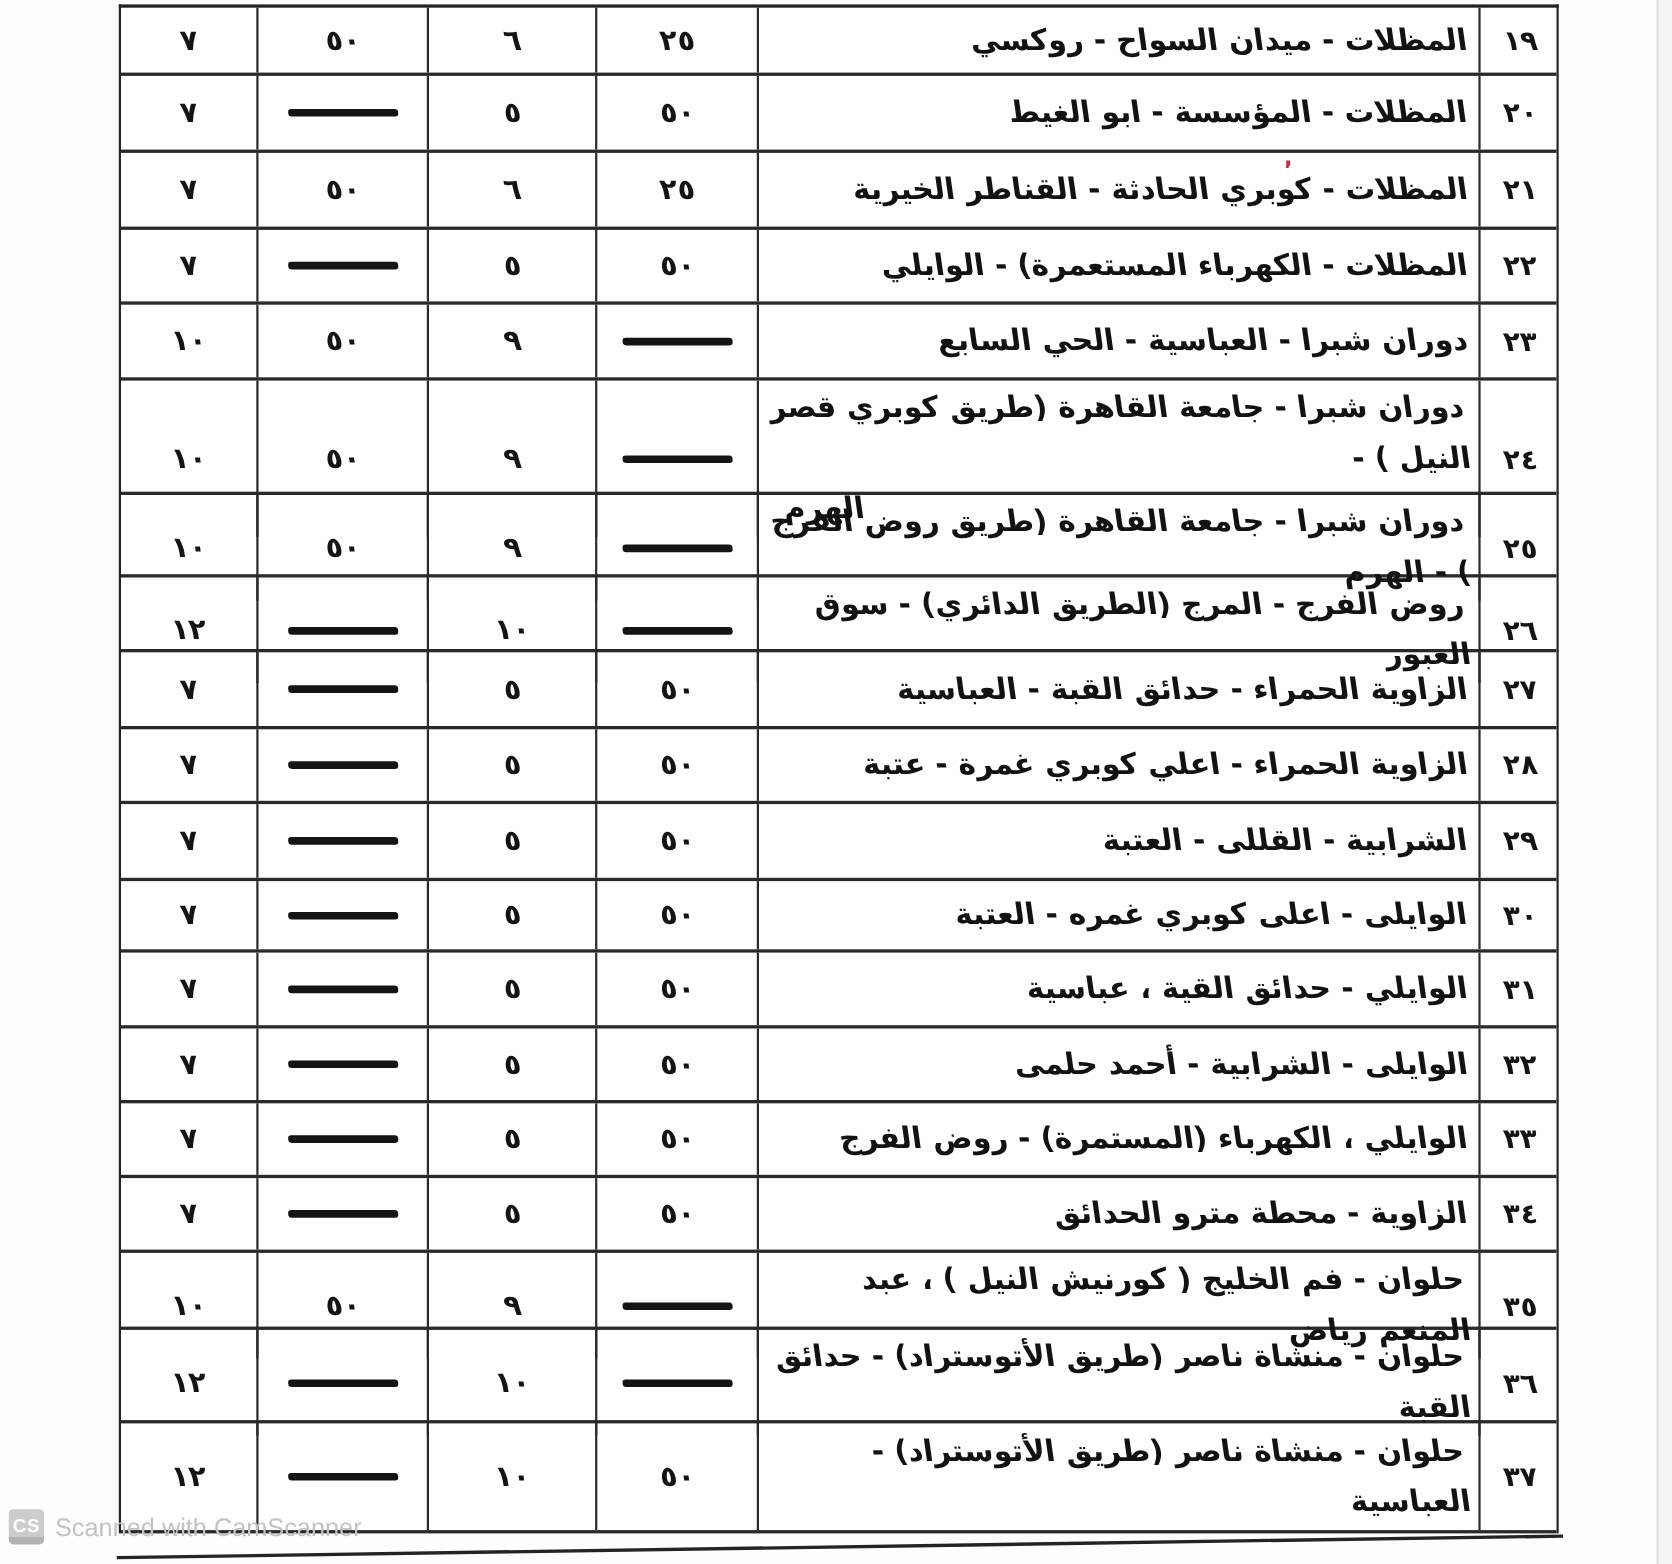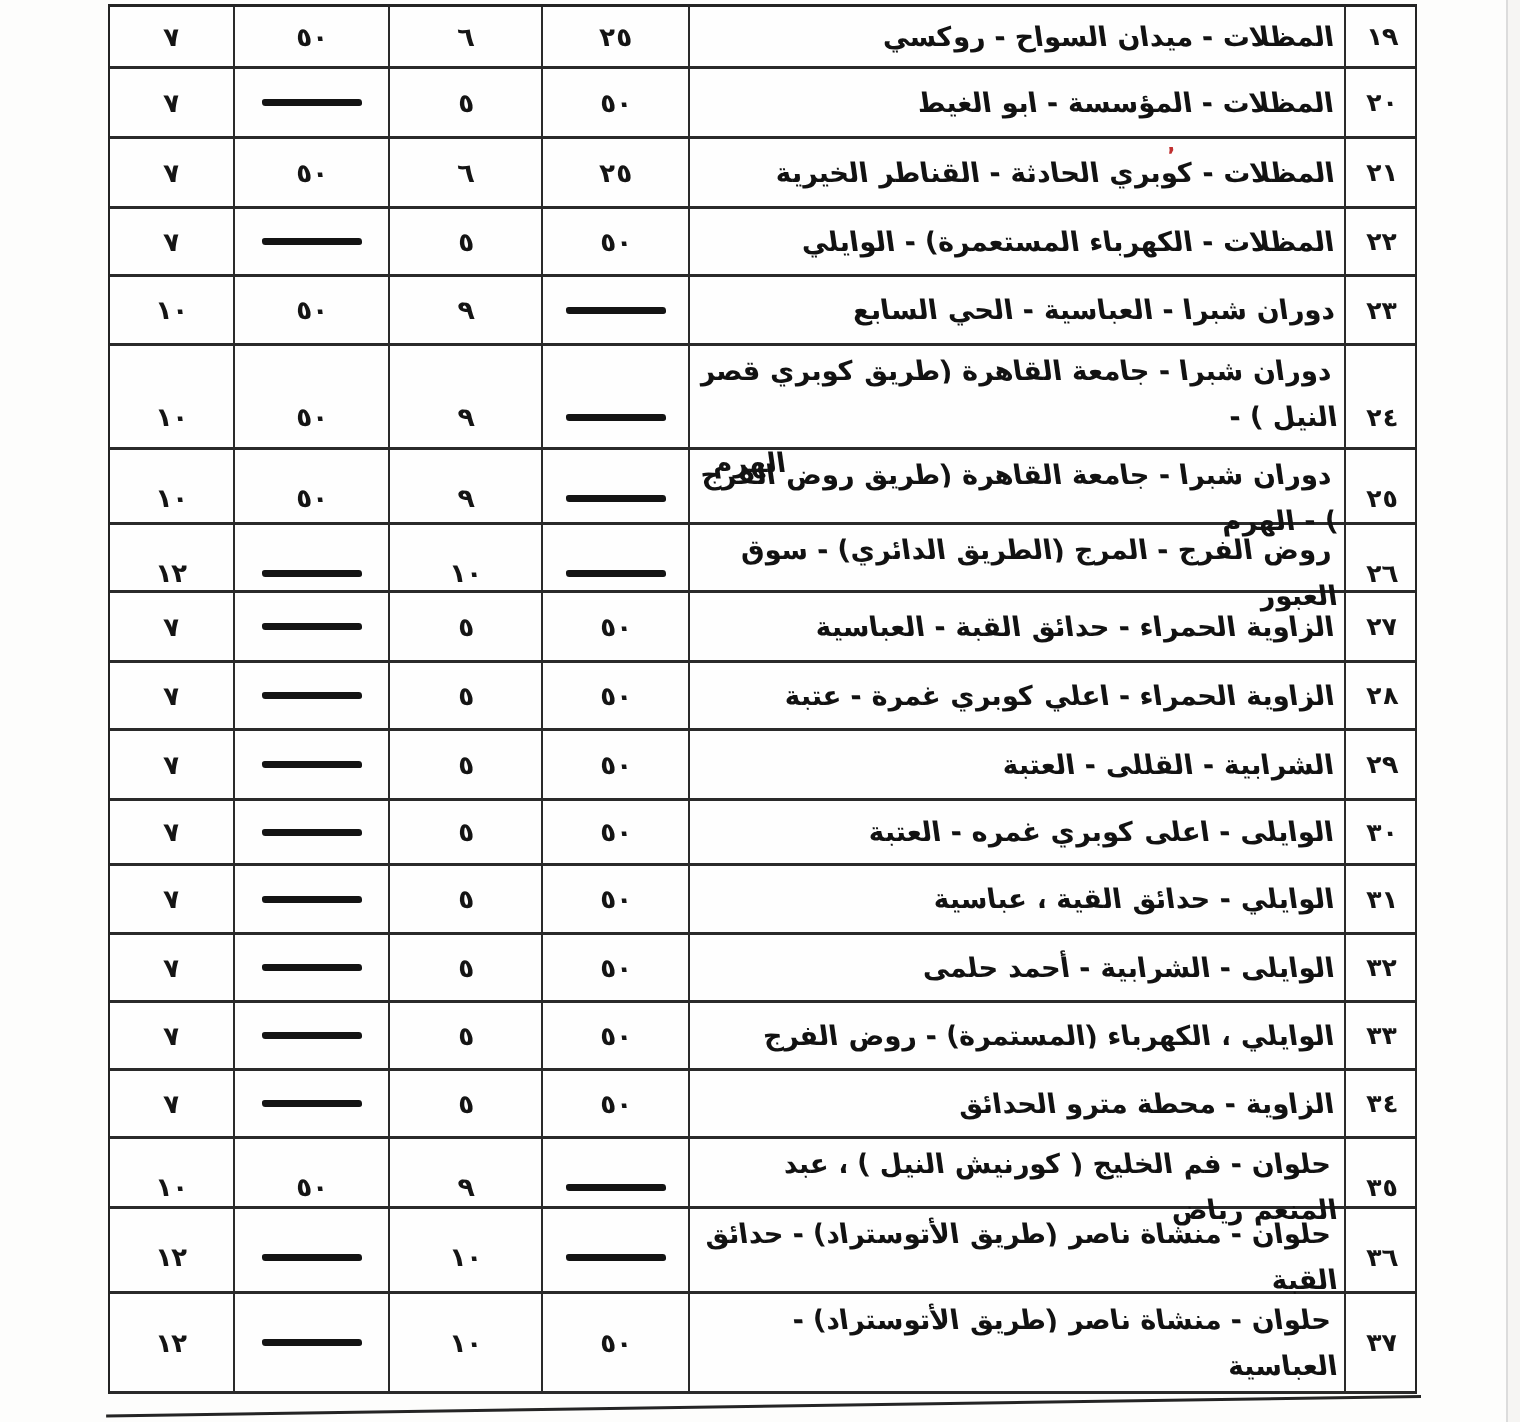--- a/index.html
+++ b/index.html
@@ -484,14 +484,18 @@
         <div class="cell route-cell single">
           <div class="route-line line1"><span class="slant">حلوان - منشاة ناصر (طريق الأتوستراد) - العباسية</span></div>
         </div>
         <div class="cell row-no">
           <span class="num-val">٣٧</span>
         </div>
       </div>
       <div class="bottom-border"></div>
   </div>
 
+  <div class="watermark">
+    <div class="cs-badge">CS</div>
+    <div class="wm-text">Scanned with CamScanner</div>
+  </div>
 
 </div>
 
 </body></html>

